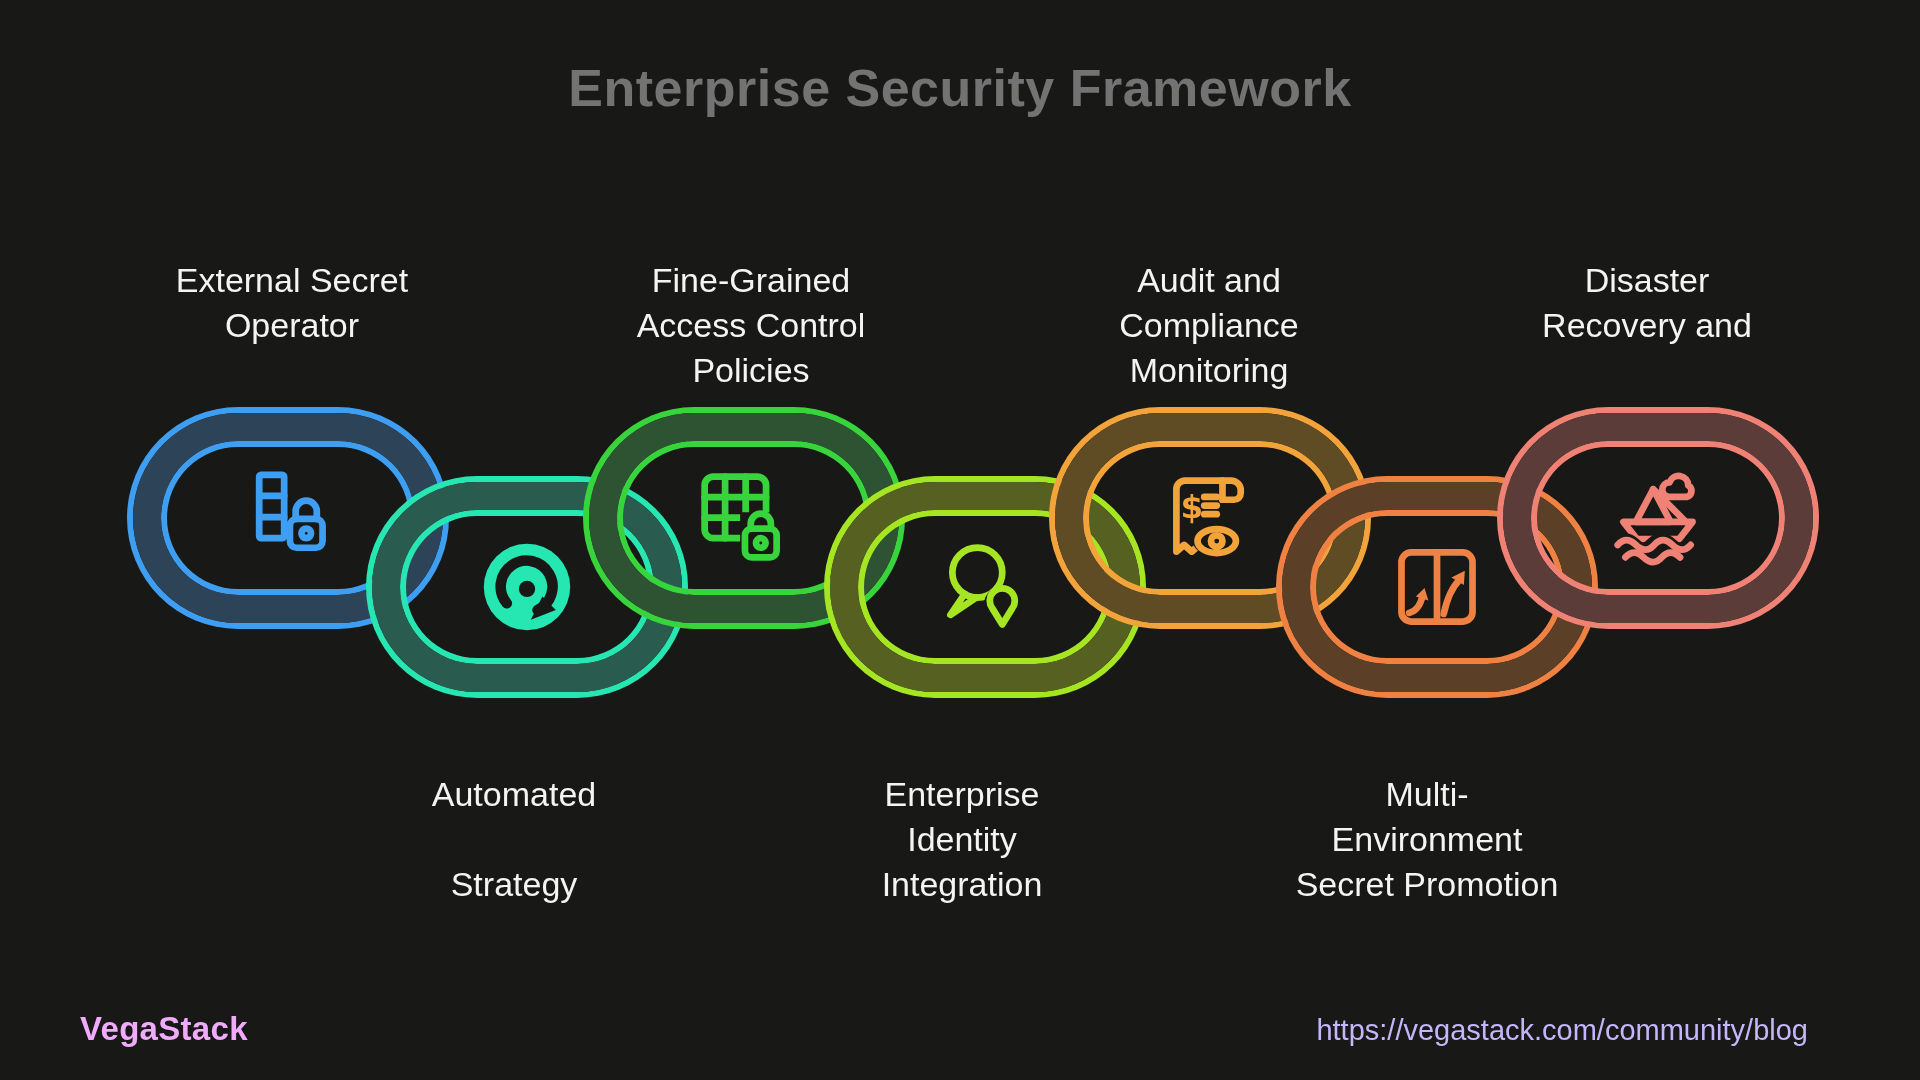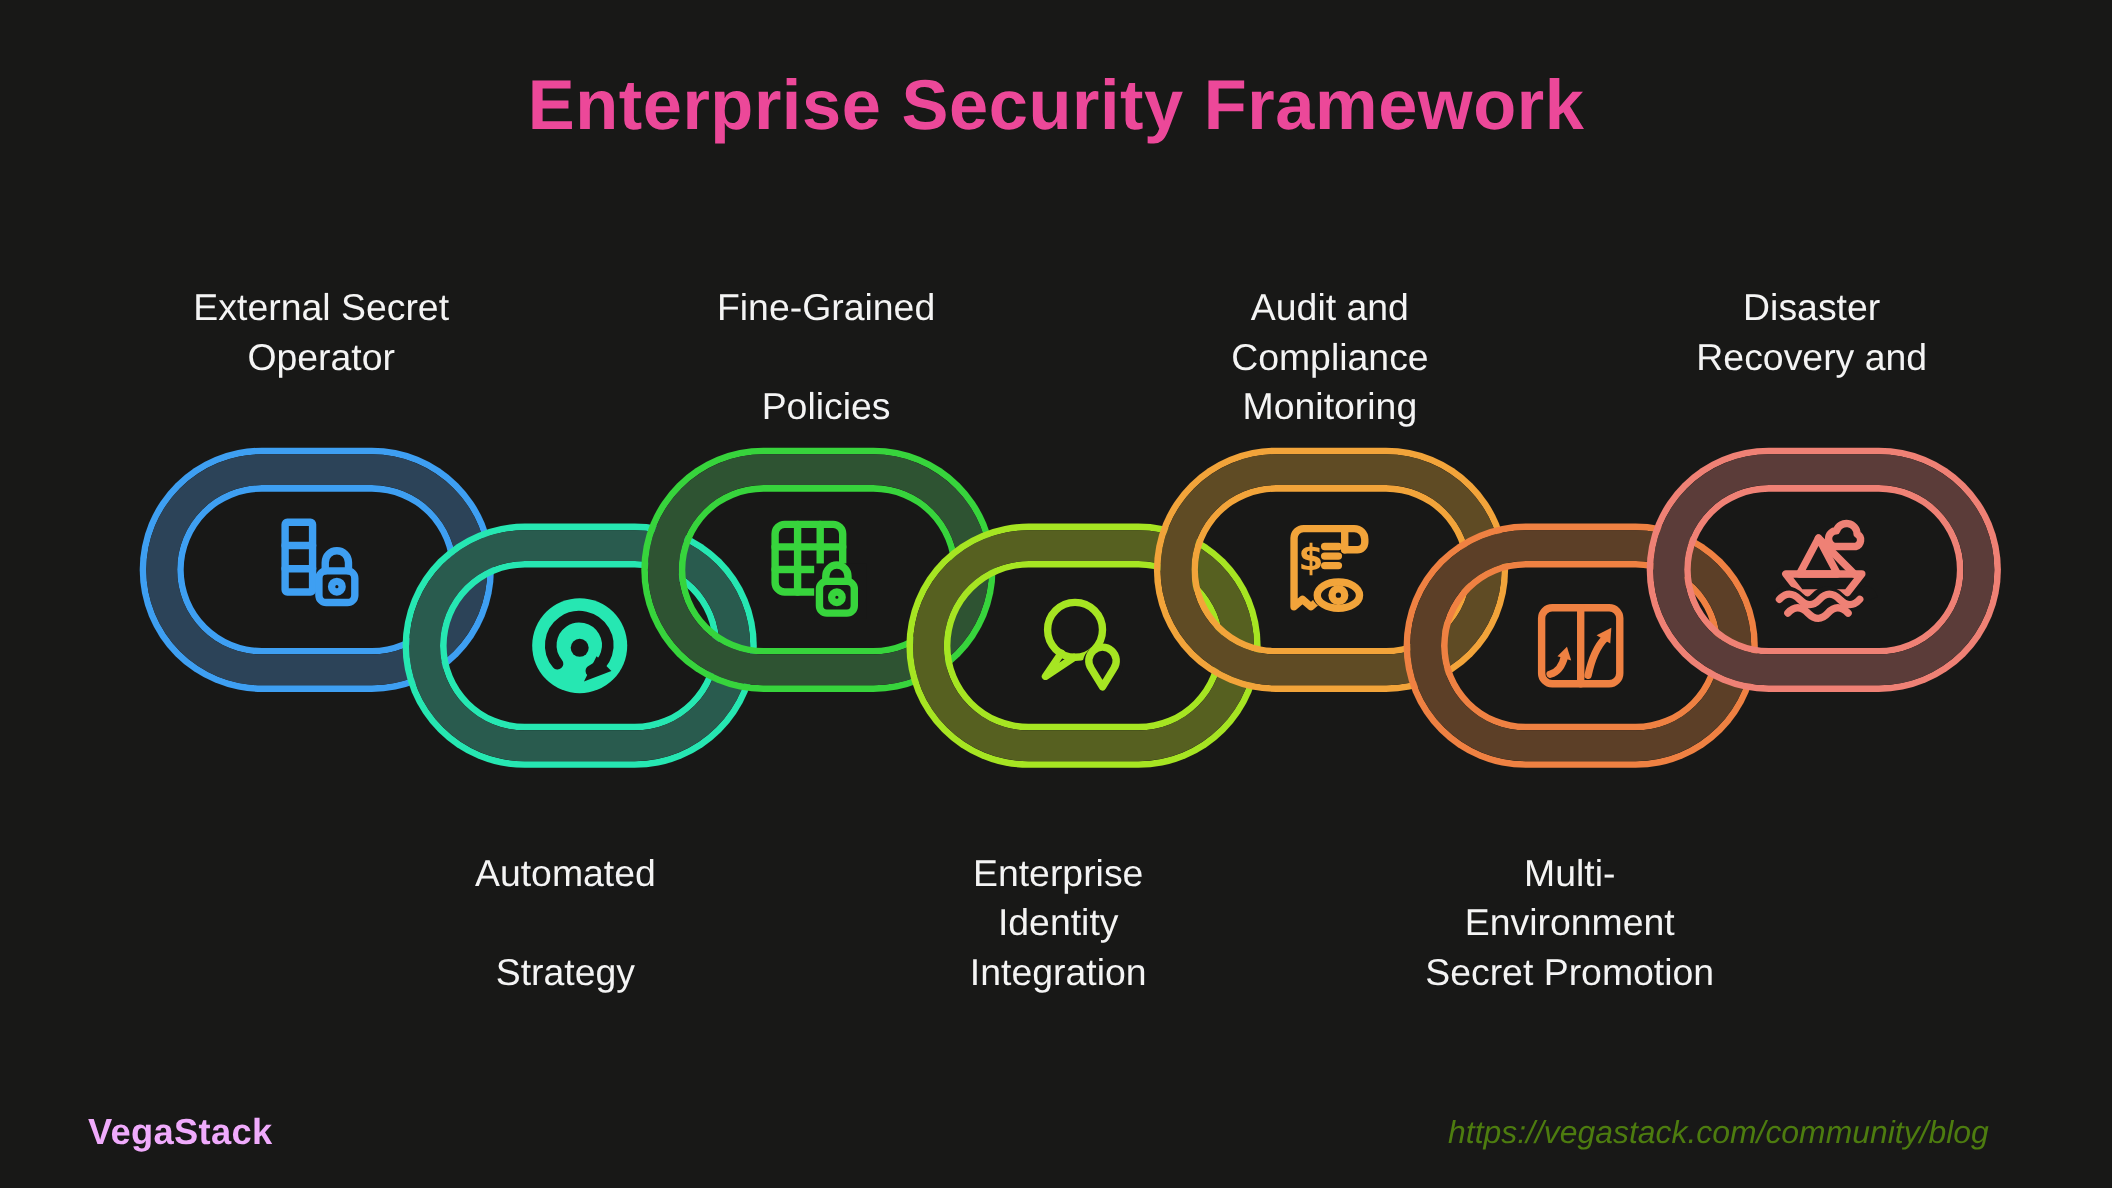--- a/index.html
+++ b/index.html
@@ -8,24 +8,24 @@
   body {
     background: var(--bg);
     position: relative;
     overflow: hidden;
     font-family: "Liberation Sans", "DejaVu Sans", sans-serif;
   }
   .title {
     position: absolute;
     top: 58px; left: 0; right: 0;
     text-align: center;
-    font-size: 64px;
+    font-size: 52px;
     font-weight: 700;
     letter-spacing: 0.5px;
-    color: #ec4899;
+    color: #737373;
     z-index: 20;
   }
   
   .link {
     position: absolute;
     width: 310px; height: 210px;
     left: calc(var(--cx) - 155px);
     border: 28px solid var(--band);
     border-radius: 110px;
     box-shadow: 0 0 0 6px var(--edge), inset 0 0 0 6px var(--edge);
@@ -57,23 +57,22 @@
     font-weight: 800;
     letter-spacing: 0.3px;
     color: #f0abfc;
     z-index: 20;
   }
   .url {
     position: absolute;
     right: 112px; top: 1014px;
     font-size: 29px;
     font-weight: 400;
-    color: #4d7c0f;
+    color: #c4b5fd;
     z-index: 20;
-    font-style: italic;
   }
   svg { overflow: visible; }
   .stroke { fill: none; stroke: currentColor; stroke-width: 7; stroke-linecap: round; stroke-linejoin: round; }
   .knockout { fill: var(--bg); stroke: none; }
 </style>
 </head>
 <body>
 
 <h1 class="title">Enterprise Security Framework</h1>
 
@@ -81,21 +80,21 @@
   <span>External Secret</span><br>
   <span>Operator</span><br>
 </div>
 <div class="label pos-bottom" style="--edge: #26E7B2; --band: #295B4E; --cx: 514px;">
   <span>Automated</span><br>
   <br>
   <span>Strategy</span>
 </div>
 <div class="label pos-top" style="--edge: #37D43C; --band: #2E5332; --cx: 751px;">
   <span>Fine-Grained</span><br>
-  <br>
+  <span>Access Control</span><br>
   <span>Policies</span>
 </div>
 <div class="label pos-bottom" style="--edge: #A6E522; --band: #566020; --cx: 962px;">
   <span>Enterprise</span><br>
   <span>Identity</span><br>
   <span>Integration</span>
 </div>
 <div class="label pos-top" style="--edge: #F2A43A; --band: #5F4B24; --cx: 1209px;">
   <span>Audit and</span><br>
   <span>Compliance</span><br>

